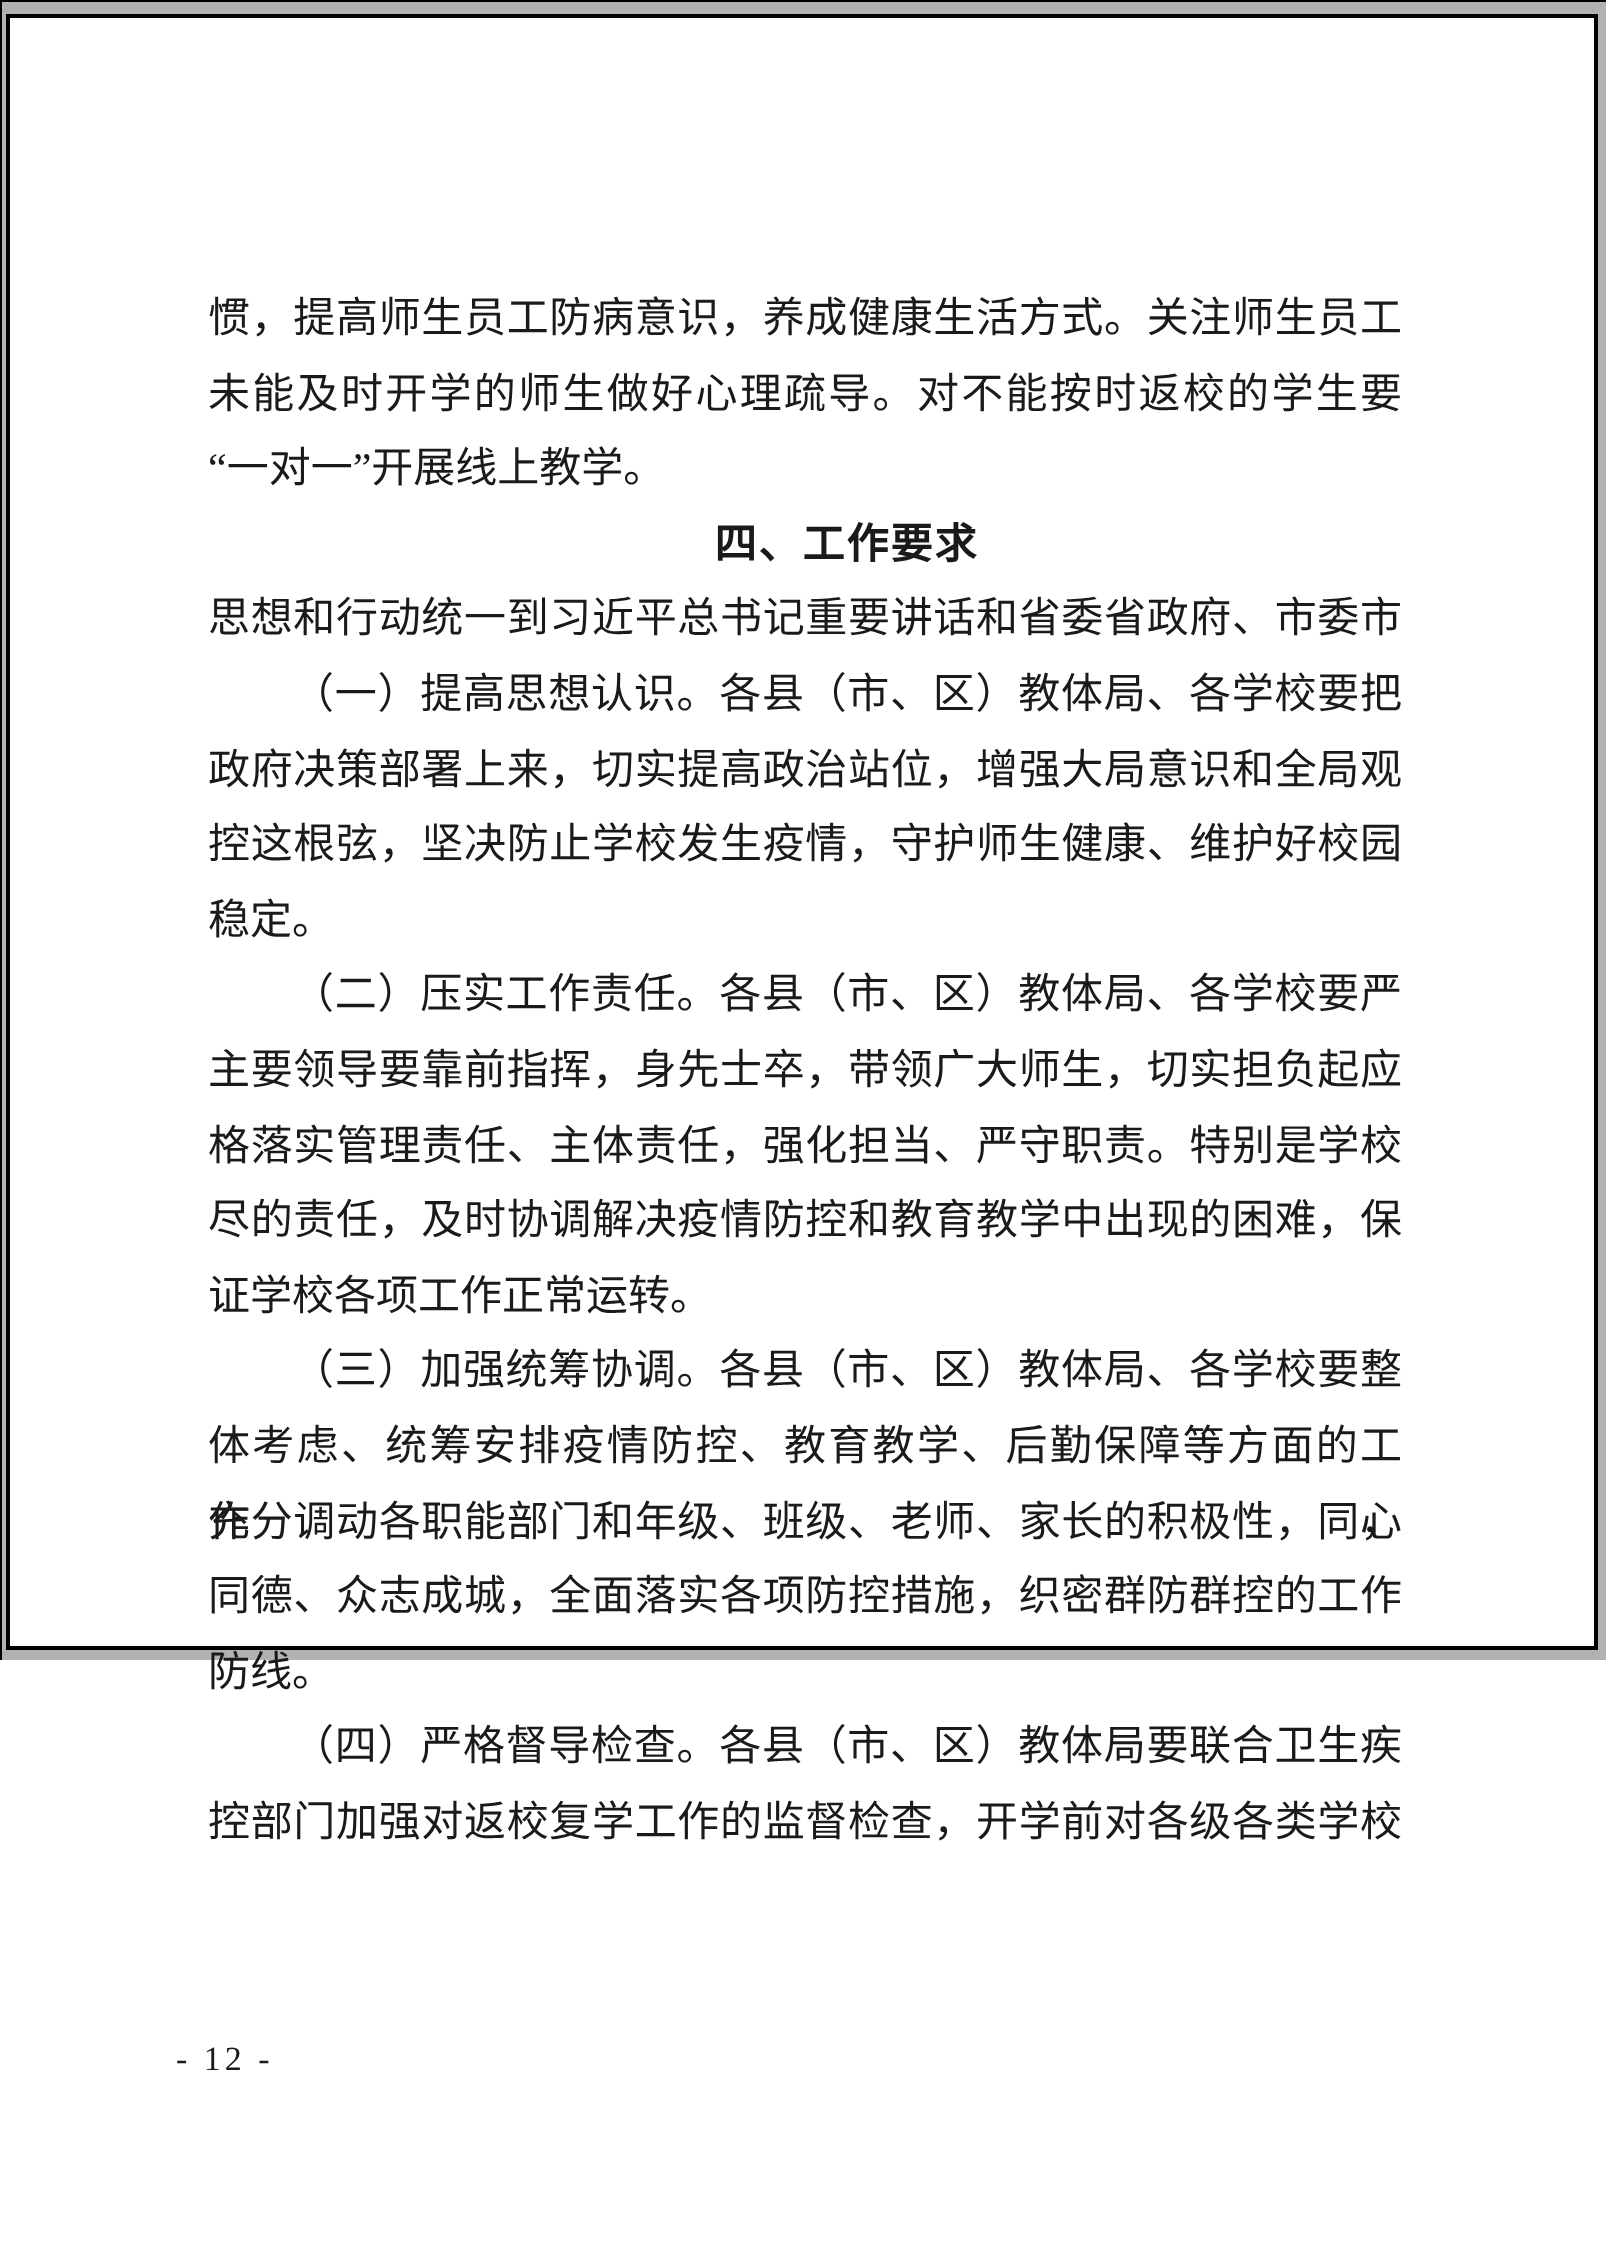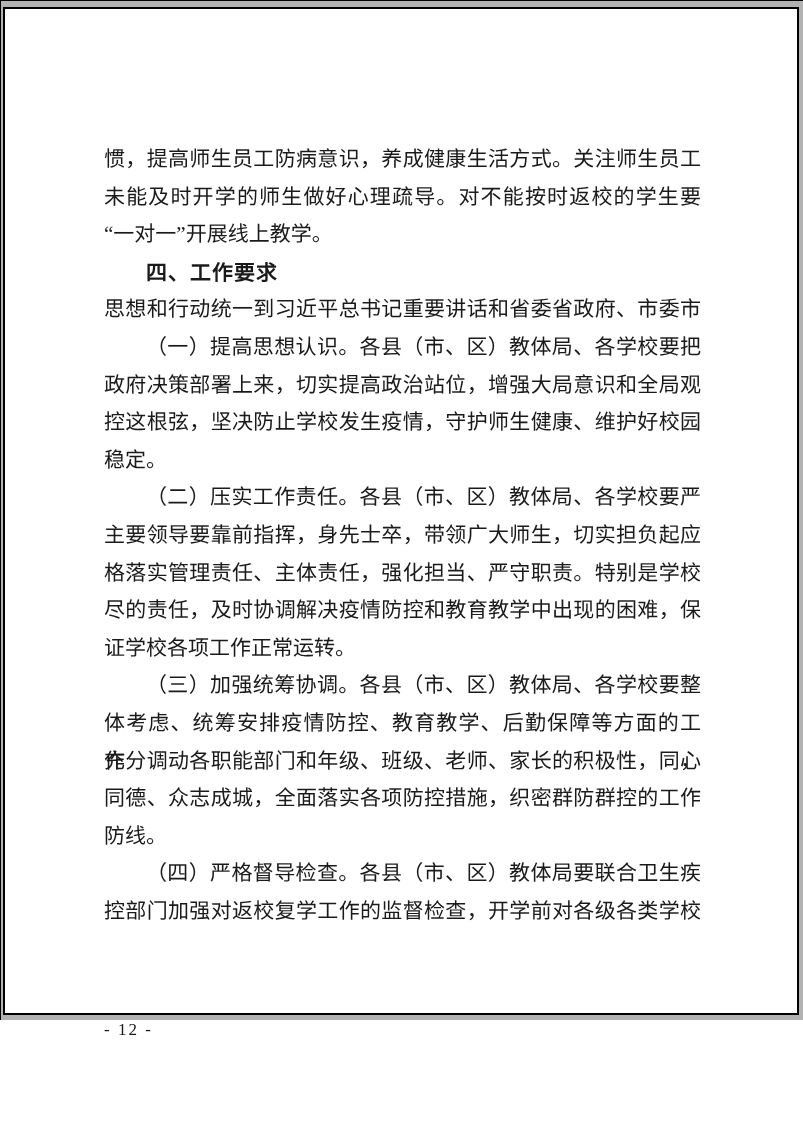--- a/index.html
+++ b/index.html
@@ -8,21 +8,21 @@
   }
   body {
     width: 803px;
     height: 1134px;
     font-family: "Liberation Serif", "DejaVu Serif", serif;
     overflow: hidden;
   }
   .viewport {
     position: relative;
     width: 803px;
-    height: 1020px;
+    height: 830px;
     box-sizing: border-box;
     background: var(--outer-bg, #b2b2b2);
     border-top: 1px solid var(--frame-line, #000000);
     border-left: 1px solid var(--frame-line, #000000);
   }
   .page {
     position: absolute;
     left: 2px;
     top: 6px;
     right: 4px;
@@ -46,29 +46,30 @@
     text-align: left;
   }
   .line.justify {
     white-space: normal;
     text-align: justify;
     text-align-last: justify;
     text-justify: inter-character;
   }
   .line.indent {
     text-indent: 2em;
+    text-align: center;
   }
   .line.heading {
     font-weight: bold;
     font-family: "Liberation Sans", "DejaVu Sans", sans-serif;
     letter-spacing: 1px;
   }
   .page-number {
     position: absolute;
-    left: 99px;
+    left: 83px;
     top: 1010px;
     font-size: 17px;
     line-height: 22px;
     letter-spacing: 2px;
     color: var(--text-color, #1a1a1a);
     font-family: "Liberation Serif", "DejaVu Serif", serif;
   }
 </style>
 </head>
 <body>

